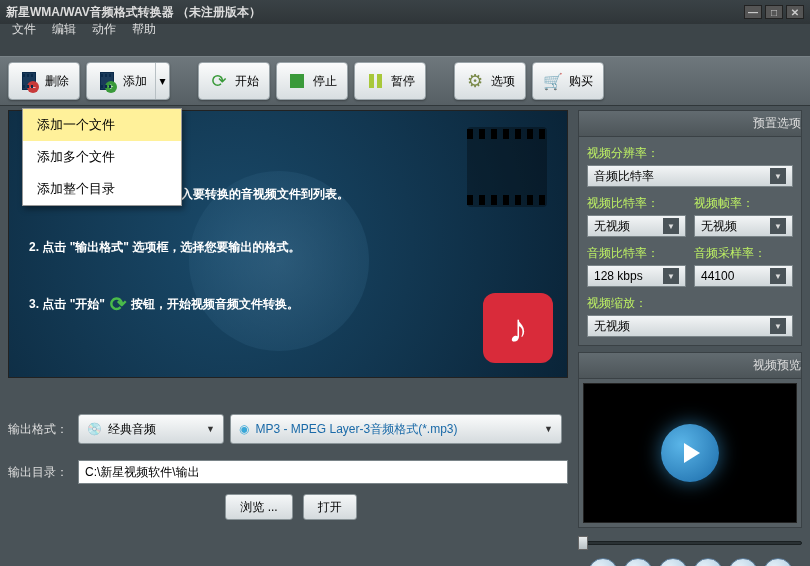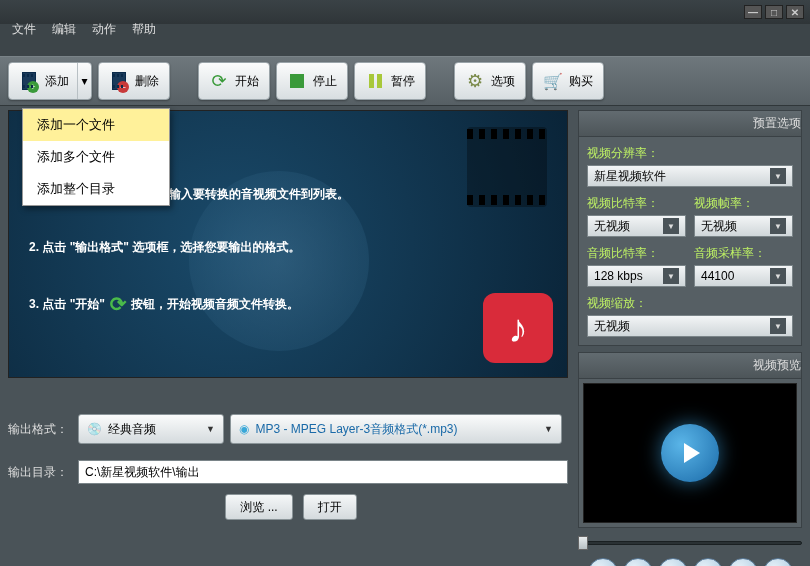--- a/index.html
+++ b/index.html
@@ -19,21 +19,21 @@
 .left{width:576px;padding:4px 8px 8px 8px;position:relative}
 .preview{width:560px;height:268px;background:radial-gradient(circle at 40% 50%,#1a4a6a,#0a2438);border:1px solid #222;position:relative;overflow:hidden}
 .filmstrip{position:absolute;top:16px;right:20px;width:80px;height:80px;background:rgba(0,0,0,.3);border-radius:4px}
 .filmstrip::before,.filmstrip::after{content:"";position:absolute;left:0;right:0;height:10px;background:repeating-linear-gradient(90deg,#000 0 6px,transparent 6px 12px)}
 .filmstrip::before{top:2px}.filmstrip::after{bottom:2px}
 .reel{position:absolute;left:180px;top:60px;width:180px;height:180px;border-radius:50%;background:radial-gradient(circle,#4a7a9a,#1a4a6a);opacity:.4}
 .step{color:#fff;font-size:16px;font-weight:bold;position:absolute;left:20px;display:flex;align-items:center}
 .step1{top:74px}.step2{top:128px}.step3{top:182px}
 .musicbox{position:absolute;right:14px;bottom:14px;width:70px;height:70px;background:#d92b3a;border-radius:12px;display:flex;align-items:center;justify-content:center}
 .note{color:#fff;font-size:40px}
-.dropdown{position:absolute;left:22px;top:2px;width:148px;background:#fff;border:1px solid #999;box-shadow:2px 3px 6px rgba(0,0,0,.4);z-index:10}
+.dropdown{position:absolute;left:22px;top:2px;width:160px;background:#fff;border:1px solid #999;box-shadow:2px 3px 6px rgba(0,0,0,.4);z-index:10}
 .dropdown .mi{padding:7px 14px;cursor:pointer;font-size:13px}
 .dropdown .mi.sel{background:#fff19a}
 .outputs{margin-top:36px}
 .row{display:flex;align-items:center;margin-bottom:16px}
 .row .lbl{color:#ddd;width:70px}
 .combo{height:30px;background:linear-gradient(#fafbfb,#d5dbde);border:1px solid #8a9498;border-radius:3px;display:flex;align-items:center;padding:0 8px;margin-right:6px;cursor:pointer}
 .combo .arr{margin-left:auto;font-size:9px;color:#333}
 .combo.cat{width:146px}
 .combo.fmt{width:332px}
 .pathbox{flex:1;height:24px;background:#fff;border:1px solid #7a8488;padding:2px 6px;color:#000}
@@ -58,50 +58,51 @@
 .film-mini{width:22px;height:18px;background:#1a3a5a;border:1px solid #0a2a4a;position:relative;display:inline-block;vertical-align:middle;margin:0 3px}
 .film-mini::before,.film-mini::after{content:"";position:absolute;left:0;right:0;height:3px;background:repeating-linear-gradient(90deg,#0a2a4a 0 2px,transparent 2px 4px)}
 .film-mini::before{top:1px}.film-mini::after{bottom:1px}
 .badge{position:absolute;right:-4px;bottom:-4px;width:12px;height:12px;border-radius:50%;display:flex;align-items:center;justify-content:center;font-size:9px;color:#fff}
 .badge.green{background:#3a9a3a}.badge.red{background:#c83a3a}
 </style>
 </head>
 <body>
 
 <div class="titlebar">
+  <span>新星WMA/WAV音频格式转换器  （未注册版本）</span>
   <div class="spacer"></div>
   <div class="winbtn">—</div>
   <div class="winbtn">□</div>
   <div class="winbtn">✕</div>
 </div>
 
 <div class="menubar">
   <span>文件</span>
   <span>编辑</span>
   <span>动作</span>
   <span>帮助</span>
 </div>
 
 <div class="toolbar">
+  <div class="tbtn">
+    <span class="ticon">
+        <span class="film-mini">
+          <span class="badge red">–</span>
+        </span>
+      </span>
+    <span>删除</span>
+  </div>
   <div class="tbtn split">
     <span class="ticon">
         <span class="film-mini">
           <span class="badge green">+</span>
         </span>
       </span>
     <span>添加</span>
     <span class="drop">▾</span>
-  </div>
-  <div class="tbtn">
-    <span class="ticon">
-        <span class="film-mini">
-          <span class="badge red">–</span>
-        </span>
-      </span>
-    <span>删除</span>
   </div>
   <div class="tgap"></div>
   <div class="tbtn">
     <span class="ticon" style="color:#3a9a3a;font-size:18px">⟳</span>
     <span>开始</span>
   </div>
   <div class="tbtn">
     <span class="ticon">
         <span style="width:14px;height:14px;background:#3a9a3a"></span>
       </span>
@@ -179,21 +180,21 @@
         <button class="smbtn">打开</button>
       </div>
     </div>
   </div>
 
   <div class="right">
     <div class="panel-title">预置选项</div>
     <div class="panel">
       <div class="plabel">视频分辨率：</div>
       <div class="psel">
-          <span>新星视频软件</span>
+          <span>音频比特率</span>
           <span class="arr">▼</span>
         </div>
       <div class="pgrid">
         <div>
           <div class="plabel">视频比特率：</div>
           <div class="psel">
               <span>无视频</span>
               <span class="arr">▼</span>
             </div>
         </div>

